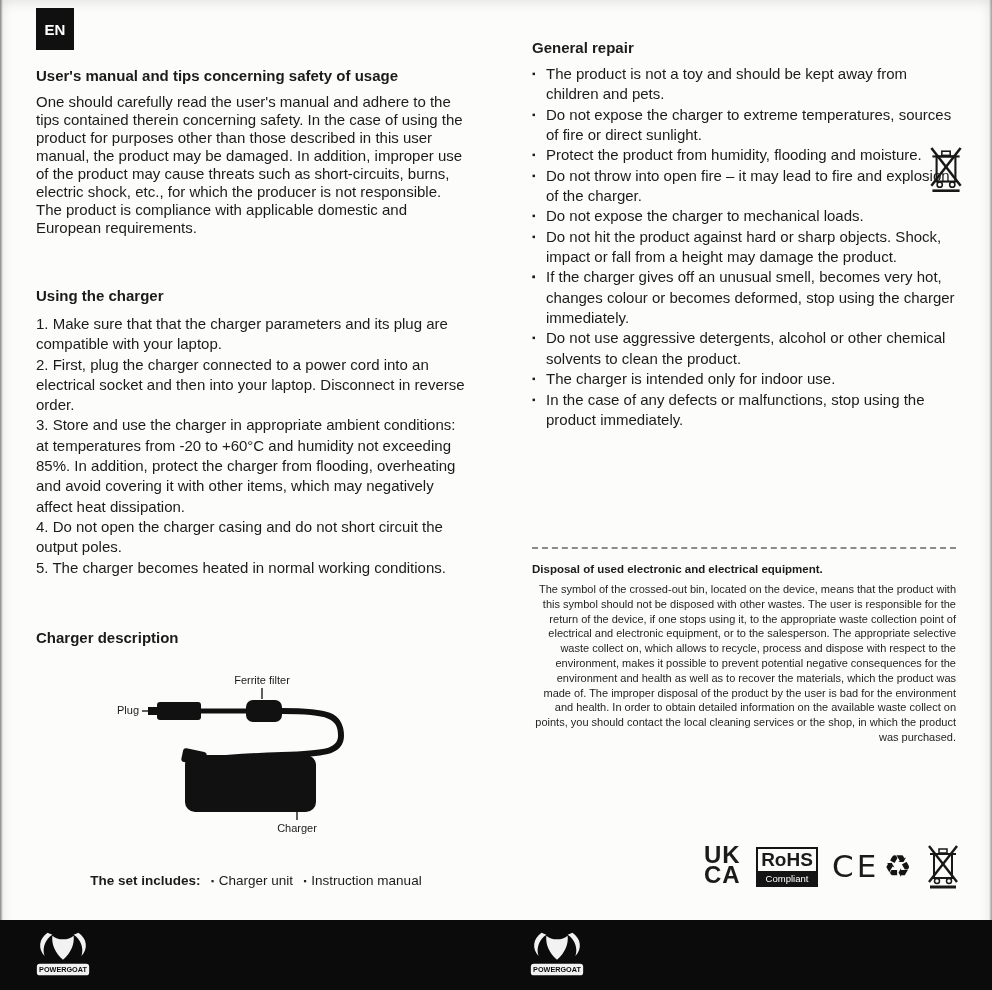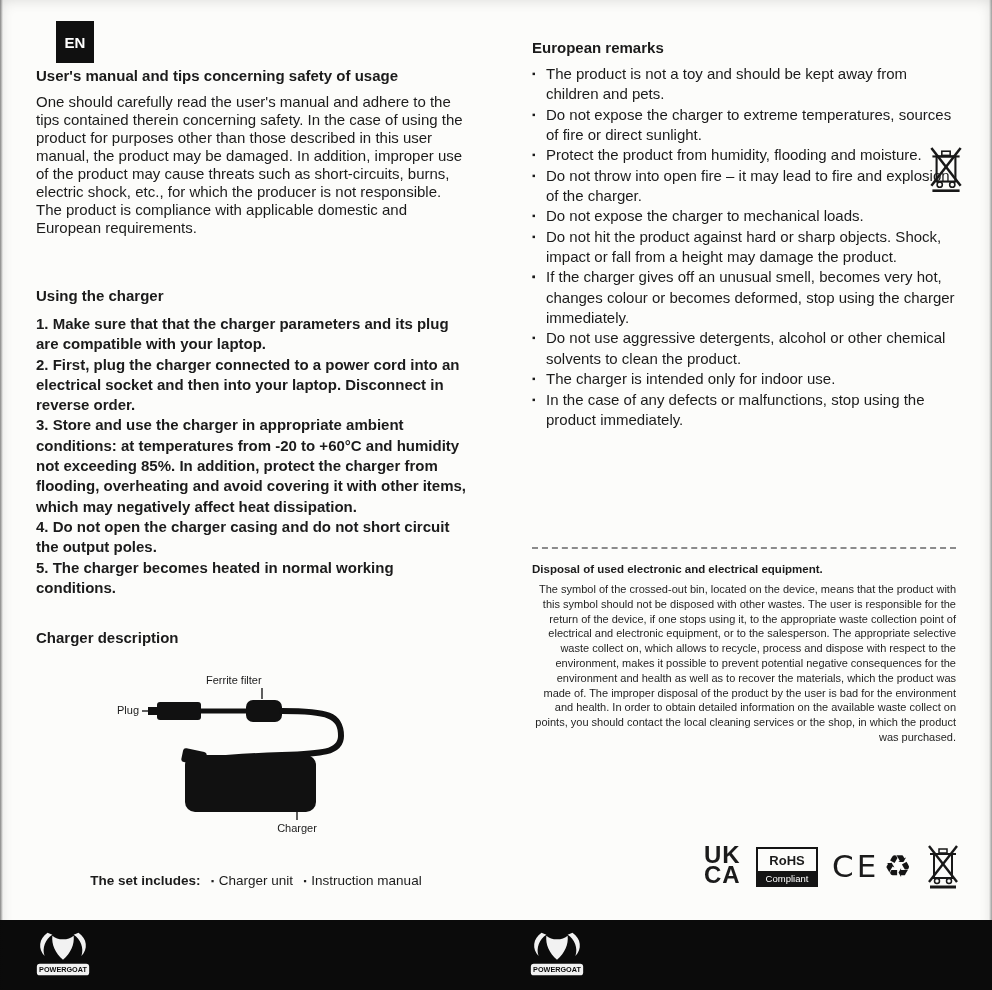--- a/index.html
+++ b/index.html
@@ -7,37 +7,37 @@
     position:relative;width:992px;height:990px;margin:0 auto;
     background:#fcfcfa;color:#1b1b1b;overflow:hidden;
     font-family:"Liberation Sans", sans-serif;
     box-shadow:inset 0 0 14px rgba(0,0,0,.14);
   }
   .page::before{content:"";position:absolute;left:0;top:0;width:3px;height:100%;
     background:linear-gradient(90deg,rgba(10,10,10,.45),rgba(10,10,10,0));z-index:5;}
   .page::after{content:"";position:absolute;right:0;top:0;width:3px;height:100%;
     background:linear-gradient(270deg,rgba(10,10,10,.35),rgba(10,10,10,0));z-index:5;}
 
-  .en-badge{position:absolute;left:36px;top:21px;width:38px;height:42px;background:#101010;
-    color:#fff;font-weight:bold;font-size:15px;display:flex;align-items:center;justify-content:center;margin-left:20px;}
+  .en-badge{position:absolute;left:36px;top:8px;width:38px;height:42px;background:#101010;
+    color:#fff;font-weight:bold;font-size:15px;display:flex;align-items:center;justify-content:center;}
 
   h2{font-size:15px;font-weight:bold;margin:0;line-height:20px;}
   .body-text{font-size:15px;line-height:18px;margin:0;}
 
   .abs{position:absolute;}
 
   
   .col-left{left:36px;width:433px;}
-  .using-list p{margin:0;font-size:15px;line-height:20.3px;font-weight:bold;}
+  .using-list p{margin:0;font-size:15px;line-height:20.3px;}
 
   
   .diagram{left:36px;top:662px;width:432px;height:192px;}
   .diagram svg{position:absolute;left:0;top:0;}
   .dg-label{position:absolute;font-size:11px;color:#1b1b1b;line-height:12px;}
-  .lab-ferrite{left:170px;top:12px;width:112px;text-align:left;}
+  .lab-ferrite{left:170px;top:12px;width:112px;text-align:center;}
   .lab-plug{left:80px;top:42px;width:24px;text-align:center;}
   .lab-charger{left:225px;top:160px;width:72px;text-align:center;}
 
   .set-line{left:36px;top:858px;width:440px;font-size:13.5px;line-height:17px;text-align:center;}
   .set-line strong{font-weight:bold;}
   .mk-inline{font-size:9px;vertical-align:1px;margin:0 5px 0 10px;}
 
   
   .col-right{left:532px;width:426px;}
   .remarks{list-style:none;margin:0;padding:0;}
@@ -46,21 +46,21 @@
 
   .dashes{left:532px;top:547px;width:424px;border-top:2px dashed #8b8b8b;height:0;}
 
   .disposal-h{left:532px;top:562px;width:424px;font-size:11.5px;font-weight:bold;line-height:14px;margin:0;}
   .disposal-b{left:532px;top:582px;width:424px;font-size:11px;line-height:14.8px;margin:0;color:#1f1f1f;text-align:right;}
 
   
   .ukca{left:704px;top:845px;font-size:24px;font-weight:bold;line-height:20px;letter-spacing:1px;}
   .rohs{left:756px;top:847px;width:62px;height:40px;border:2px solid #141414;box-sizing:border-box;
         display:flex;flex-direction:column;}
-  .rohs-top{flex:1;display:flex;align-items:center;justify-content:center;font-size:13px;font-weight:bold;}
+  .rohs-top{flex:1;display:flex;align-items:center;justify-content:center;font-size:19px;font-weight:bold;}
   .rohs-bot{height:14px;background:#141414;color:#fff;font-size:9.5px;display:flex;align-items:center;justify-content:center;}
   .ce{left:832px;top:846px;font-size:31px;font-weight:500;letter-spacing:3px;line-height:40px;
       font-family:"DejaVu Sans", sans-serif;}
   .recycle{left:884px;top:845px;font-size:31px;line-height:42px;color:#141414;
       font-family:"DejaVu Sans", sans-serif;}
   .weee-bottom{left:926px;top:843px;}
   .weee-top{left:928px;top:146px;}
 
   
   .footer-bar{position:absolute;left:0;bottom:0;width:100%;height:70px;background:#0b0b0b;}
@@ -129,21 +129,21 @@
     </svg>
     <span class="dg-label lab-ferrite">Ferrite filter</span>
     <span class="dg-label lab-plug">Plug</span>
     <span class="dg-label lab-charger">Charger</span>
   </div>
 
   <p class="abs set-line">
     <strong>The set includes:</strong><span class="mk-inline">▪</span><span>Charger unit</span><span class="mk-inline">▪</span><span>Instruction manual</span>
   </p>
 
-  <h2 class="abs col-right" style="top:38px">European remarks</h2>
+  <h2 class="abs col-right" style="top:38px">General repair</h2>
 
   <ul class="abs col-right remarks" style="top:64px">
     <li><span class="mk">▪</span><span>The product is not a toy and should be kept away from children and pets.</span></li>
     <li><span class="mk">▪</span><span>Do not expose the charger to extreme temperatures, sources of fire or direct sunlight.</span></li>
     <li><span class="mk">▪</span><span>Protect the product from humidity, flooding and moisture.</span></li>
     <li><span class="mk">▪</span><span>Do not throw into open fire – it may lead to fire and explosion of the charger.</span></li>
     <li><span class="mk">▪</span><span>Do not expose the charger to mechanical loads.</span></li>
     <li><span class="mk">▪</span><span>Do not hit the product against hard or sharp objects. Shock, impact or fall from a height may damage the product.</span></li>
     <li><span class="mk">▪</span></li>
     <li><span class="mk">▪</span><span>If the charger gives off an unusual smell, becomes very hot, changes colour or becomes deformed, stop using the charger immediately.</span></li>

